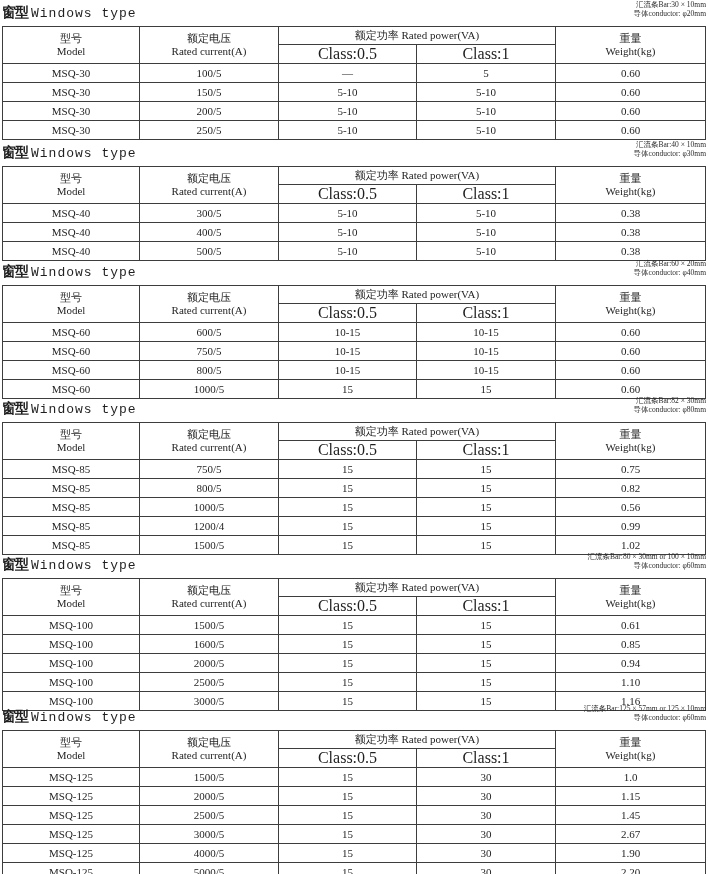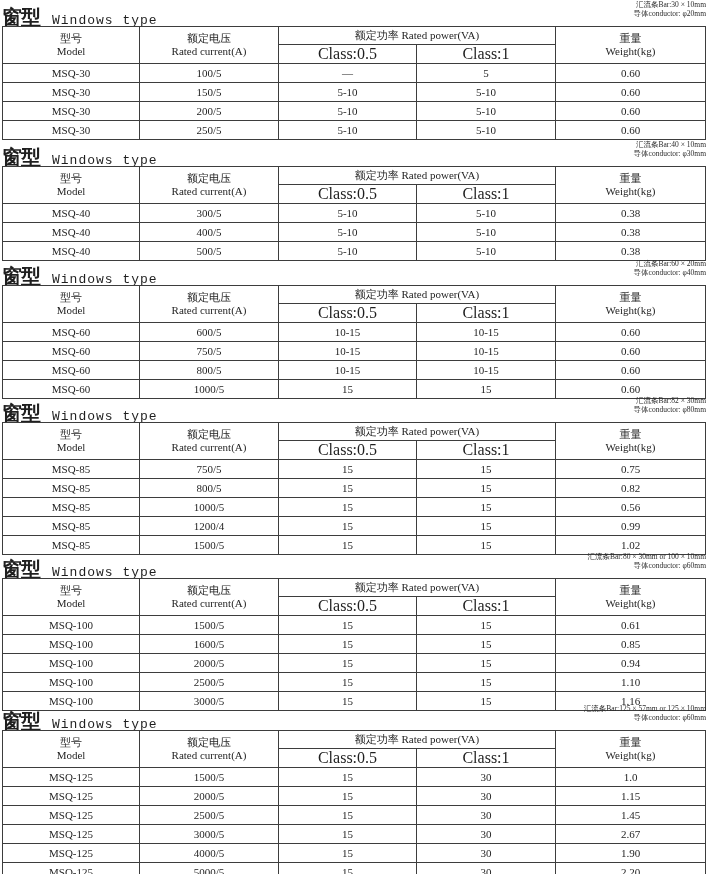--- a/index.html
+++ b/index.html
@@ -1,22 +1,22 @@
 <!DOCTYPE html>
 <html><head>
 <meta charset="utf-8">
 <style>
   html,body{margin:0;padding:0;background:#fff}
   #page{position:relative;width:708px;height:874px;background:#fff;overflow:hidden;
         font-family:"Liberation Serif",serif;color:#1f1f1f}
   .section{position:absolute;left:0;width:708px}
   .sec-head{position:relative;height:22px}
   .sec-title{position:absolute;left:2px;top:2px;white-space:nowrap;font-size:14px}
-  .sec-title .cn{font-weight:bold;font-size:20px;letter-spacing:-1px}
-  .sec-title .en{font-family:"Liberation Mono",monospace;font-size:13px;letter-spacing:1px;margin-left:12px}
+  .sec-title .cn{font-weight:bold;font-size:14px;letter-spacing:-1px}
+  .sec-title .en{font-family:"Liberation Mono",monospace;font-size:13px;letter-spacing:1px;margin-left:3px}
   .sec-note{position:absolute;right:2px;top:-2px;font-size:7.5px;line-height:9px;
             white-space:nowrap;color:#2b2b2b;text-align:right}
   .section table{position:absolute;top:24px;left:2px;width:704px;border-collapse:collapse;table-layout:fixed}
   th,td{border:1px solid #3d3d3d;padding:0;text-align:center;font-weight:normal;overflow:hidden}
   td{height:18px;font-size:11px}
   tr.h1 th{height:17px;font-size:11px}
   tr.h2 th{height:17px;font-size:16px}
   th .l{line-height:13px;font-size:11px}
   .watermark{position:absolute;left:283px;top:842px;font-size:16px;color:#c2c2c2;
              letter-spacing:3px;font-family:"DejaVu Sans",sans-serif;opacity:.8;pointer-events:none}

